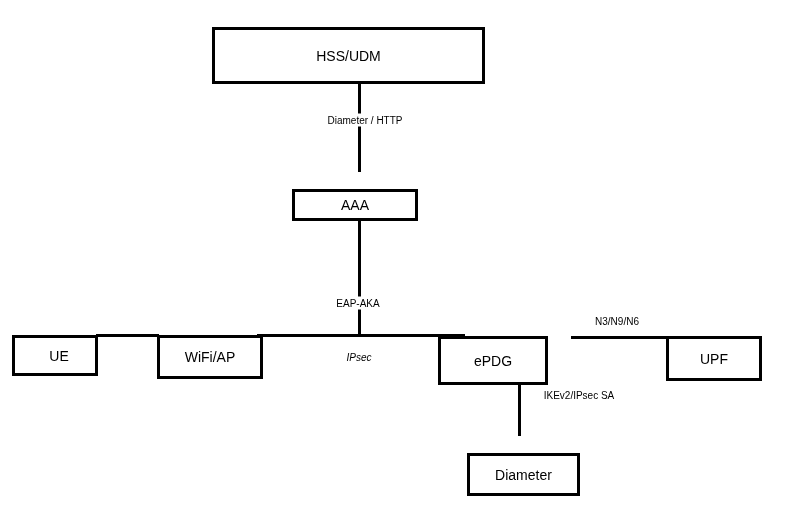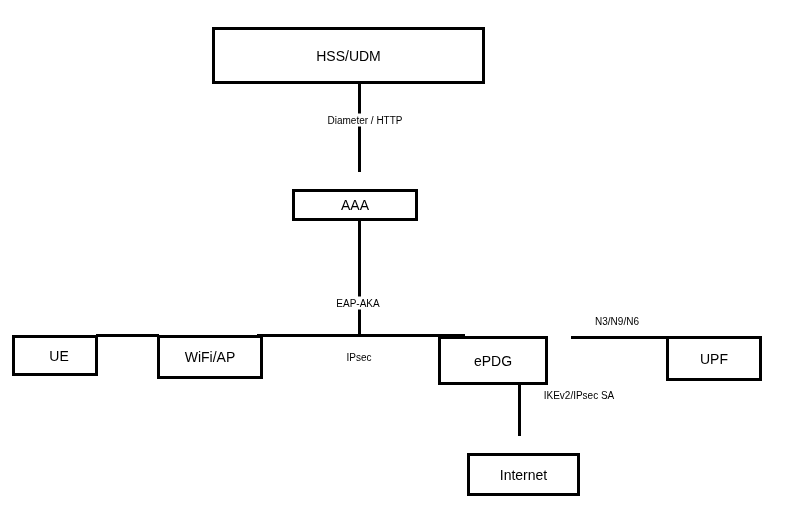--- a/index.html
+++ b/index.html
@@ -53,21 +53,21 @@
 
   <div class="line v" style="left:358px; top:62px;  height:110px;"></div>
   <div class="line v" style="left:358px; top:208px; height:129px;"></div>
   <div class="line h" style="left:96px;  top:334px; width:63px;"></div>
   <div class="line h" style="left:257px; top:334px; width:208px;"></div>
   <div class="line h" style="left:571px; top:336px; width:97px;"></div>
   <div class="line v" style="left:518px; top:364px; height:72px;"></div>
 
   <span class="edge-label" style="left:365px; top:120px;">Diameter / HTTP</span>
   <span class="edge-label" style="left:358px; top:259px;margin-top:44px;">EAP-AKA</span>
-  <span class="edge-label" style="left:359px; top:357px;">IPsec</span>
+  <span class="edge-label" style="left:359px; top:357px;font-style:italic;">IPsec</span>
   <span class="edge-label" style="left:617px; top:321px;">N3/N9/N6</span>
   <span class="edge-label" style="left:579px; top:395px;">IKEv2/IPsec SA</span>
 
   <div class="node" style="left:212px; top:8px;   width:273px; height:57px;">
     <span>HSS/UDM</span>
   </div>
   <div class="node" style="left:292px; top:170px; width:126px; height:32px;">
     <span>AAA</span>
   </div>
   <div class="node" style="left:12px;  top:316px; width:86px;  height:41px;padding-left:8px;">
@@ -76,16 +76,16 @@
   <div class="node" style="left:157px; top:316px; width:106px; height:44px;">
     <span>WiFi/AP</span>
   </div>
   <div class="node" style="left:438px; top:317px; width:110px; height:49px;">
     <span>ePDG</span>
   </div>
   <div class="node" style="left:666px; top:317px; width:96px; height:45px;">
     <span>UPF</span>
   </div>
   <div class="node" style="left:467px; top:434px; width:113px; height:43px;">
-    <span>Internet</span>
+    <span>Diameter</span>
   </div>
 
 </div>
 
 </body></html>

